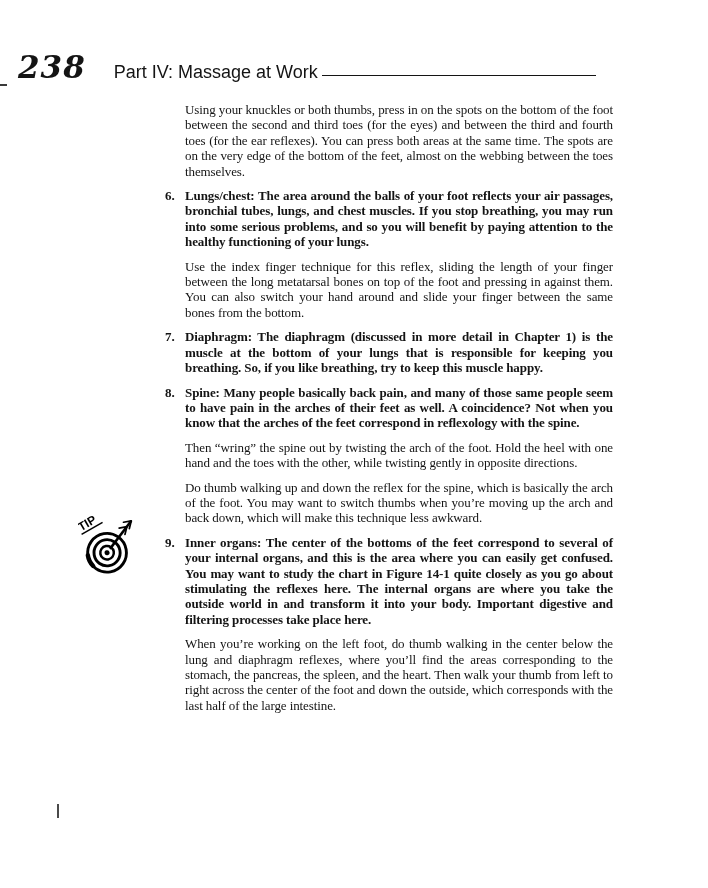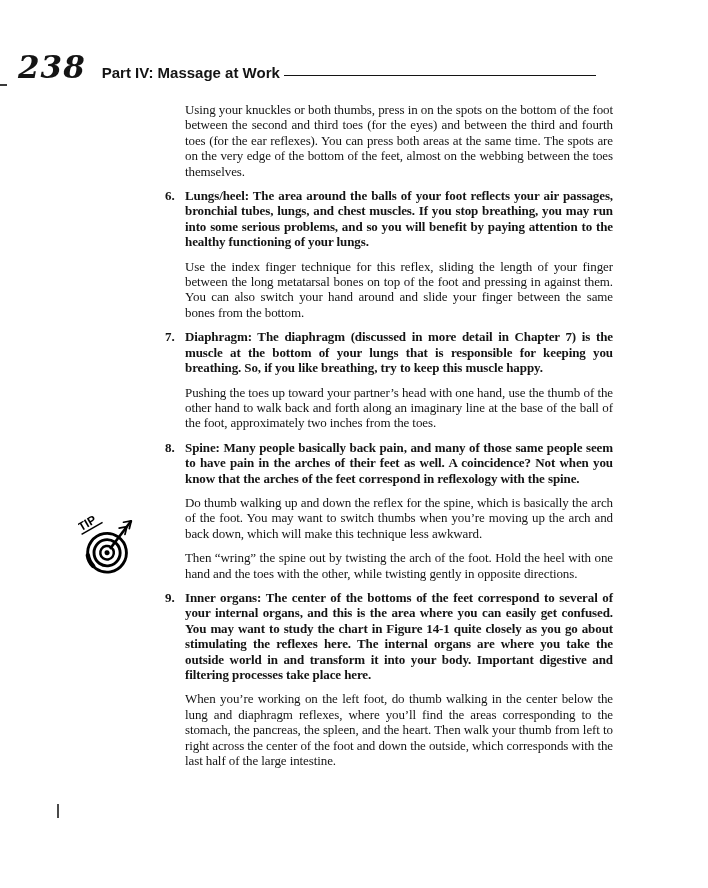--- a/index.html
+++ b/index.html
@@ -18,27 +18,27 @@
     top:52px; left:18px; right:112px;
     display:flex;
     align-items:baseline;
   }
   .page-number {
     font-family:"DejaVu Serif", serif;
     font-style:italic;
     font-weight:bold;
     font-size:31px;
     letter-spacing:1px;
-    margin-right:16px;
+    margin-right:28px;
     line-height:1;
   }
   .part-title {
     font-family:"Liberation Sans", sans-serif;
-    font-weight:bold;
-    font-size:15px;
+    font-weight:normal;
+    font-size:18px;
     white-space:nowrap;
     padding-right:4px;
   }
   .header-rule {
     flex:1;
     border-bottom:1.6px solid #141414;
     transform:translateY(-2px);
   }
 
   
@@ -97,40 +97,39 @@
     <span class="part-title">Part IV: Massage at Work</span>
     <span class="header-rule"></span>
   </header>
 
   <div class="body-col">
 
     <p class="para">Using your knuckles or both thumbs, press in on the spots on the bottom of the foot between the second and third toes (for the eyes) and between the third and fourth toes (for the ear reflexes). You can press both areas at the same time. The spots are on the very edge of the bottom of the feet, almost on the webbing between the toes themselves.</p>
 
     <div class="item">
       <span class="num">6.</span>
-      <p class="itxt">Lungs/heel: The area around the balls of your foot reflects your air passages, bronchial tubes, lungs, and chest muscles. If you stop breathing, you may run into some serious problems, and so you will benefit by paying attention to the healthy functioning of your lungs.</p>
+      <p class="itxt">Lungs/chest: The area around the balls of your foot reflects your air passages, bronchial tubes, lungs, and chest muscles. If you stop breathing, you may run into some serious problems, and so you will benefit by paying attention to the healthy functioning of your lungs.</p>
     </div>
 
     <p class="para">Use the index finger technique for this reflex, sliding the length of your finger between the long metatarsal bones on top of the foot and pressing in against them. You can also switch your hand around and slide your finger between the same bones from the bottom.</p>
 
     <div class="item">
       <span class="num">7.</span>
-      <p class="itxt">Diaphragm: The diaphragm (discussed in more detail in Chapter 7) is the muscle at the bottom of your lungs that is responsible for keeping you breathing. So, if you like breathing, try to keep this muscle happy.</p>
+      <p class="itxt">Diaphragm: The diaphragm (discussed in more detail in Chapter 1) is the muscle at the bottom of your lungs that is responsible for keeping you breathing. So, if you like breathing, try to keep this muscle happy.</p>
     </div>
 
-    <p class="para">Pushing the toes up toward your partner’s head with one hand, use the thumb of the other hand to walk back and forth along an imaginary line at the base of the ball of the foot, approximately two inches from the toes.</p>
 
     <div class="item">
       <span class="num">8.</span>
       <p class="itxt">Spine: Many people basically back pain, and many of those same people seem to have pain in the arches of their feet as well. A coincidence? Not when you know that the arches of the feet correspond in reflexology with the spine.</p>
     </div>
 
+    <p class="para">Then “wring” the spine out by twisting the arch of the foot. Hold the heel with one hand and the toes with the other, while twisting gently in opposite directions.</p>
+
     <p class="para">Do thumb walking up and down the reflex for the spine, which is basically the arch of the foot. You may want to switch thumbs when you’re moving up the arch and back down, which will make this technique less awkward.</p>
-
-    <p class="para">Then “wring” the spine out by twisting the arch of the foot. Hold the heel with one hand and the toes with the other, while twisting gently in opposite directions.</p>
 
     <div class="item">
       <span class="num">9.</span>
       <p class="itxt">Inner organs: The center of the bottoms of the feet correspond to several of your internal organs, and this is the area where you can easily get confused. You may want to study the chart in Figure 14-1 quite closely as you go about stimulating the reflexes here. The internal organs are where you take the outside world in and transform it into your body. Important digestive and filtering processes take place here.</p>
     </div>
 
     <p class="para">When you’re working on the left foot, do thumb walking in the center below the lung and diaphragm reflexes, where you’ll find the areas corresponding to the stomach, the pancreas, the spleen, and the heart. Then walk your thumb from left to right across the center of the foot and down the outside, which corresponds with the last half of the large intestine.</p>
 
   </div>
 

